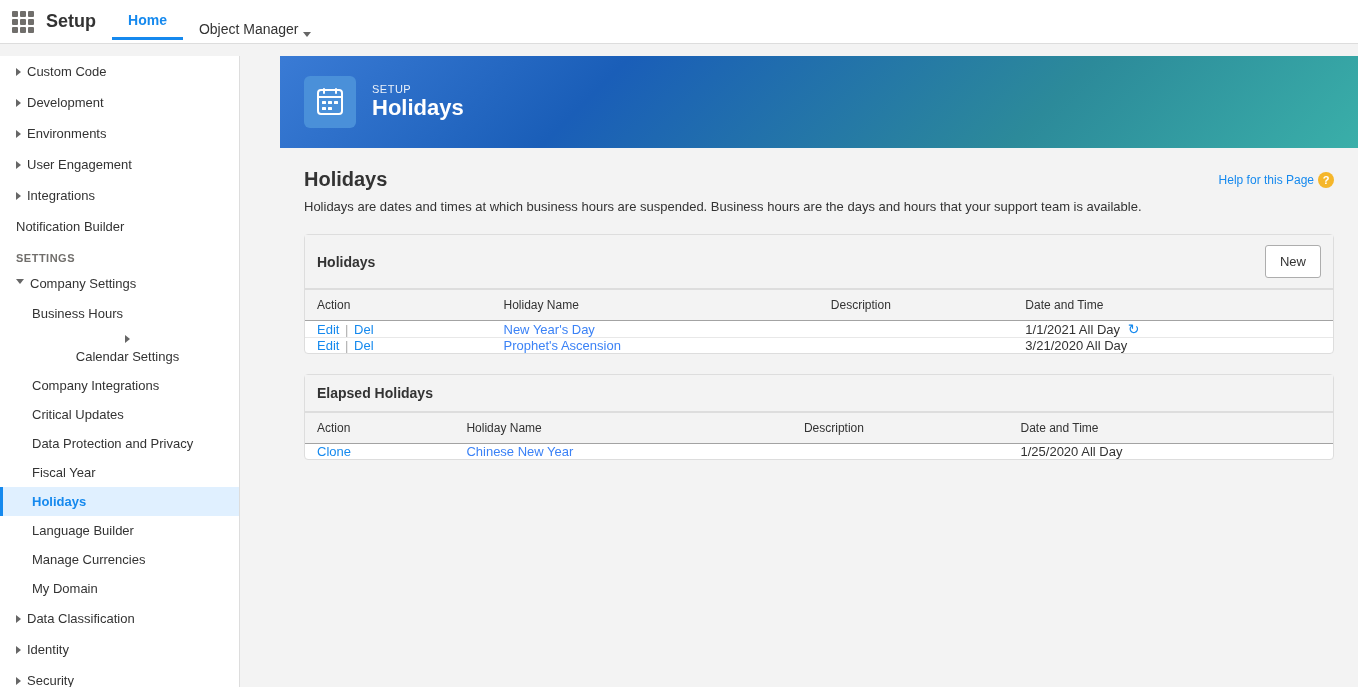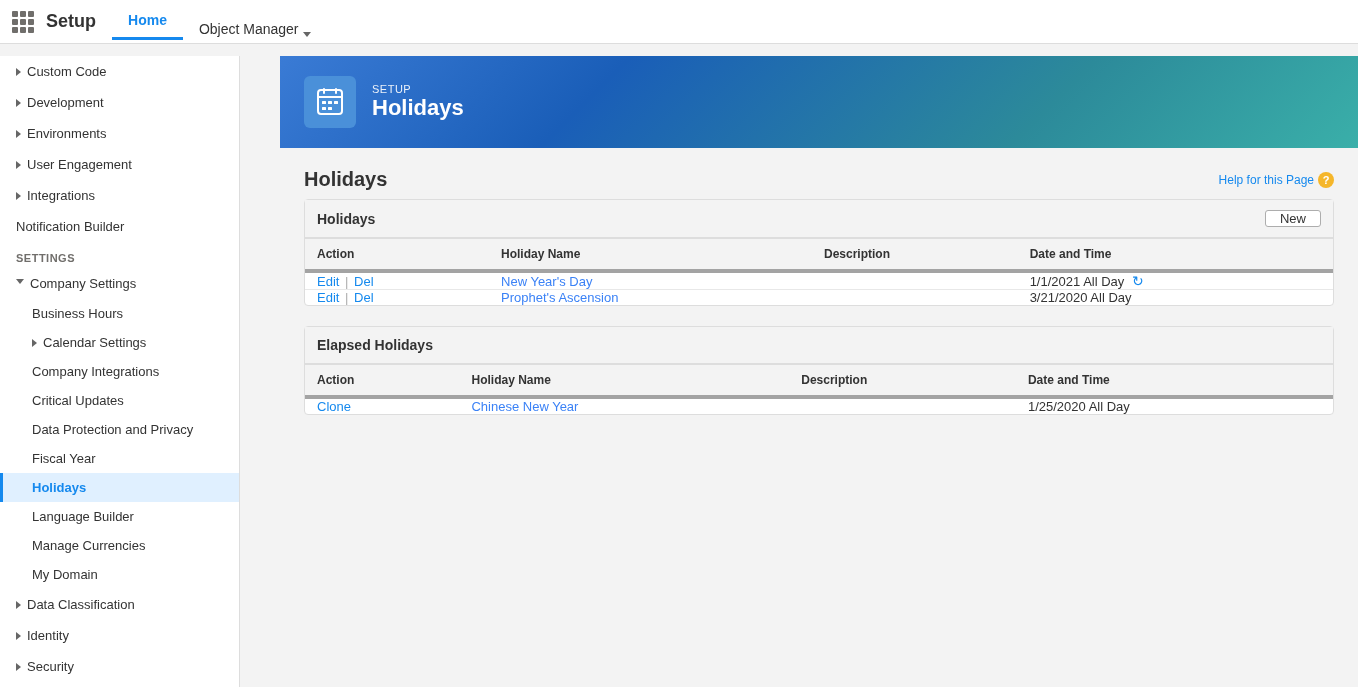--- a/index.html
+++ b/index.html
@@ -142,35 +142,35 @@
       align-items: center;
       justify-content: space-between;
       padding: 10px 12px;
       background: #f3f3f3;
       border-bottom: 1px solid #ddd;
     }
     .table-section-title { font-size: 14px; font-weight: 700; color: #333; }
     .new-button {
       border: 1px solid #adadad;
       background: #fff;
-      padding: 0 14px;
+      padding: 8px 14px;
       font-size: 13px;
       cursor: pointer;
       border-radius: 3px;
       color: #333;
     }
     .data-table { width: 100%; border-collapse: collapse; }
     .data-table th {
       background: #f3f3f3;
-      border-bottom: 4px solid #a3a3a3;
+      border-bottom: 1px solid #a3a3a3;
       border-top: 1px solid #ddd;
       padding: 8px 12px;
       text-align: left;
       font-size: 12px;
-      font-weight: 700;
+      font-weight: 400;
       color: #333;
     }
     .data-table td {
       padding: 0 12px;
       border-bottom: 1px solid #e8e8e8;
       font-size: 13px;
       color: #333;
     }
     .data-table tr:last-child td { border-bottom: none; }
     .action-link { color: #1589ee; text-decoration: none; cursor: pointer; }
@@ -233,21 +233,21 @@
 
     <div class="sidebar-section-label">SETTINGS</div>
 
     <div class="sidebar-item">
       <div class="sidebar-arrow open"></div>
       <span class="item-label">Company Settings</span>
     </div>
     <div class="sub-item">
       <span>Business Hours</span>
     </div>
-    <div class="sub-item" style="display:flex;align-items:center;gap:6px;">
+    <div class="sub-item" style="display:flex;align-items:center;gap:6px;flex-direction:column;">
       <div class="sidebar-arrow"></div>
       <span>Calendar Settings</span>
     </div>
     <div class="sub-item">
       <span>Company Integrations</span>
     </div>
     <div class="sub-item">
       <span>Critical Updates</span>
     </div>
     <div class="sub-item">
@@ -316,20 +316,21 @@
       <div class="page-title-row">
         <h1 class="page-main-title">Holidays</h1>
         <a class="help-link">
           <span>Help for this Page</span>
           <div class="help-circle">
             <span>?</span>
           </div>
         </a>
       </div>
 
+      <p class="page-description">Holidays are dates and times at which business hours are suspended. Business hours are the days and hours that your support team is available.</p>
 
       <div class="table-section">
         <div class="table-header-row">
           <span class="table-section-title">Holidays</span>
           <button class="new-button">New</button>
         </div>
         <table class="data-table">
           <thead>
             <tr>
               <th>Action</th>

